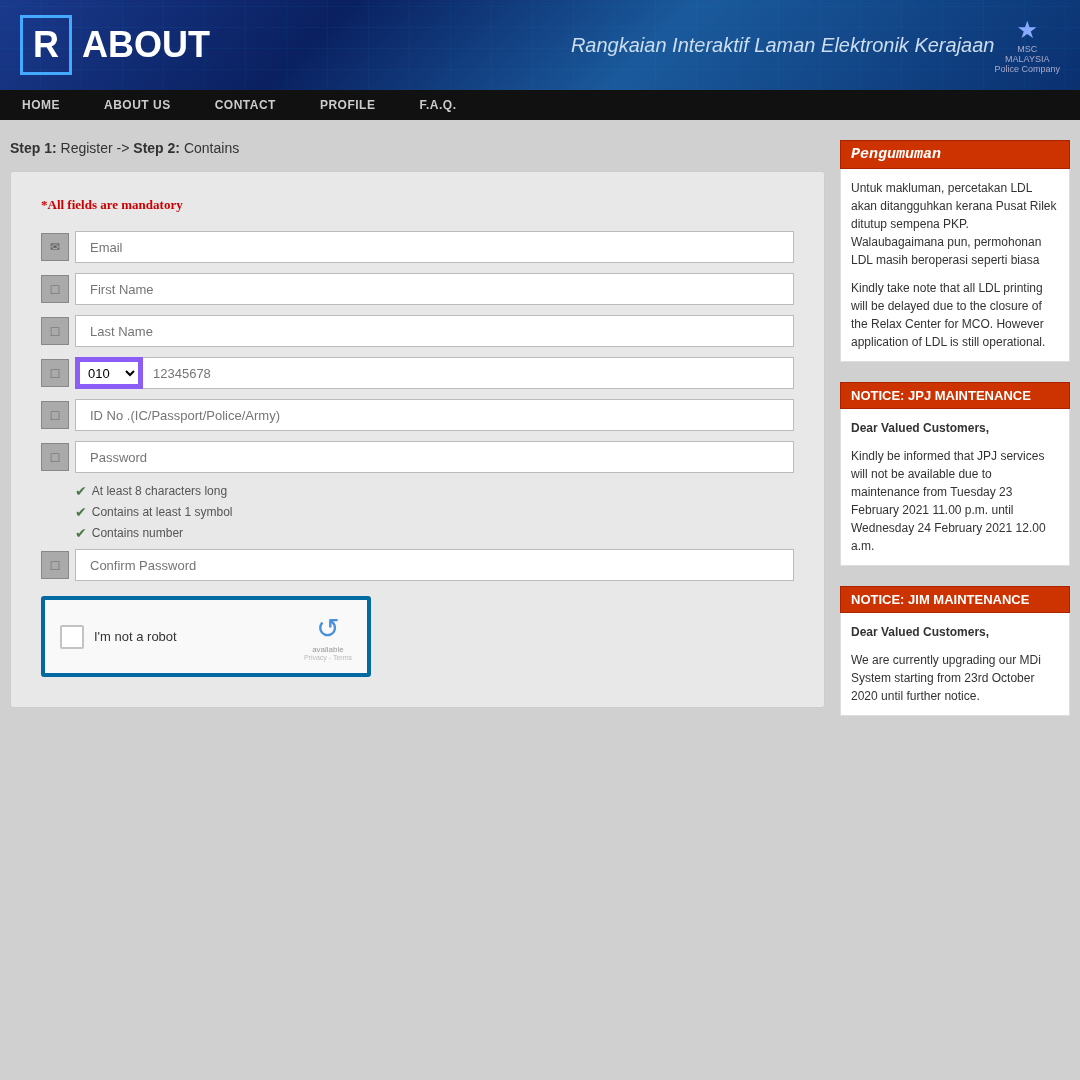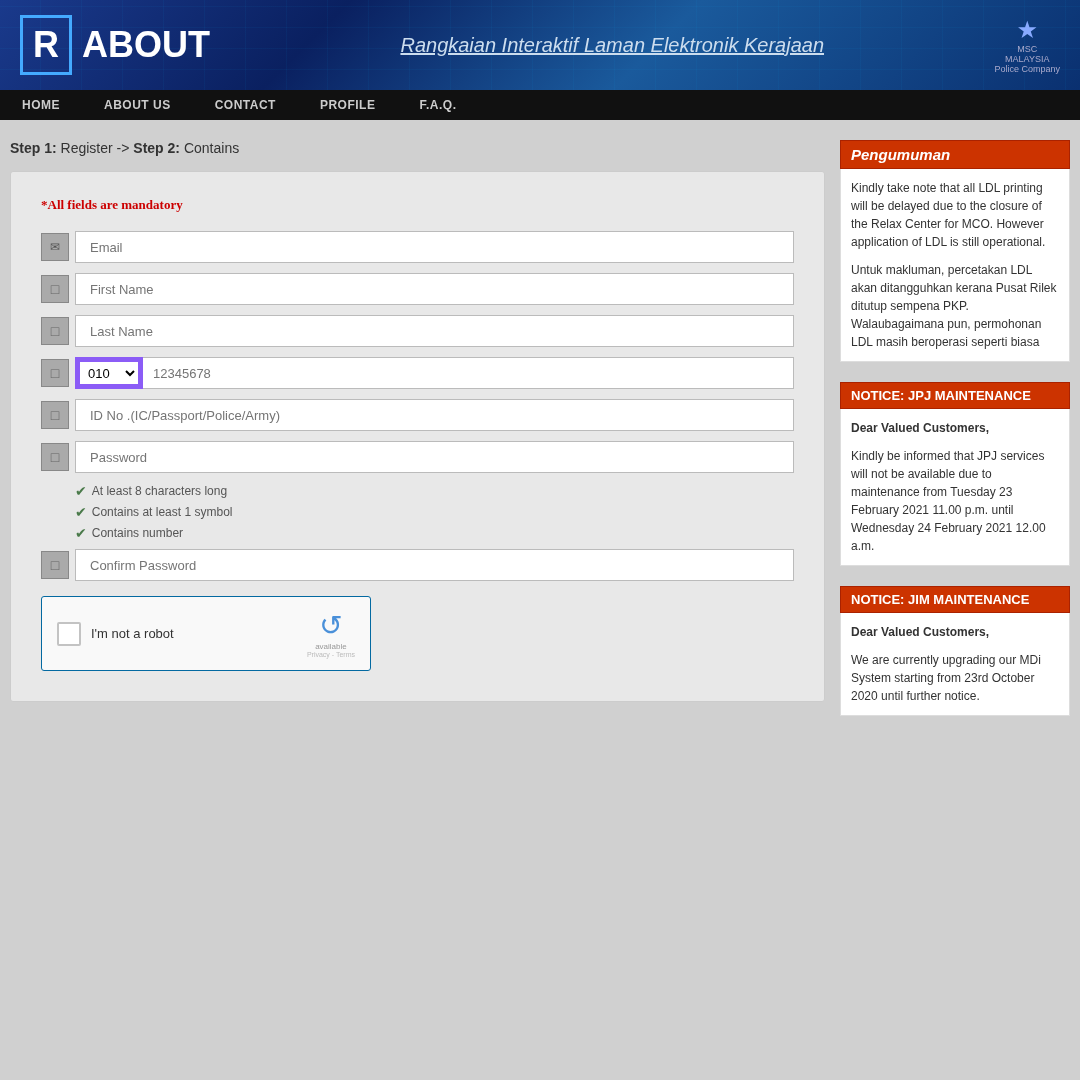--- a/index.html
+++ b/index.html
@@ -41,22 +41,21 @@
       font-family: Arial, sans-serif;
       z-index: 1;
       margin-right: 20px;
     }
     .header-tagline {
       font-size: 20px;
       color: #cde;
       font-style: italic;
       z-index: 1;
       flex: 1;
-      text-align: center;
-      text-decoration: underline;
+      text-align: right;
     }
     .msc-logo {
       z-index: 1;
       text-align: center;
     }
     .msc-logo .msc-text {
       font-size: 9px;
       color: #aac;
       display: block;
     }
@@ -191,21 +190,21 @@
     }
     .hint-check {
       color: #4a7a4a;
       margin-right: 5px;
       font-size: 14px;
     }
 
     
     .recaptcha-box {
       background: #f9f9f9;
-      border: 1px solid #0369a1;
+      border: 4px solid #0369a1;
       border-radius: 3px;
       padding: 12px 15px;
       display: flex;
       align-items: center;
       justify-content: space-between;
       margin-top: 15px;
       width: 330px;
     }
     .recaptcha-left {
       display: flex;
@@ -253,21 +252,21 @@
       background: #cc3300;
       color: white;
       font-weight: bold;
       font-size: 13px;
       padding: 5px 10px;
       border: 1px solid #aa2200;
     }
     .notice-header.pengumuman {
       background: #cc3300;
       font-style: italic;
-      font-family: Liberation Sans, sans-serif;
+      font-family: Liberation Mono, monospace;
       font-size: 15px;
     }
     .notice-content {
       background: white;
       padding: 10px;
       font-size: 12px;
       color: #333;
       line-height: 1.5;
       border: 1px solid #ddd;
       border-top: none;
@@ -394,22 +393,22 @@
       </div>
 
     </div>
   </div>
 
   <div class="right-panel">
 
     <div class="notice-box">
       <div class="notice-header pengumuman">Pengumuman</div>
       <div class="notice-content">
+        <p>Untuk makluman, percetakan LDL akan ditangguhkan kerana Pusat Rilek ditutup sempena PKP. Walaubagaimana pun, permohonan LDL masih beroperasi seperti biasa</p>
         <p>Kindly take note that all LDL printing will be delayed due to the closure of the Relax Center for MCO. However application of LDL is still operational.</p>
-        <p>Untuk makluman, percetakan LDL akan ditangguhkan kerana Pusat Rilek ditutup sempena PKP. Walaubagaimana pun, permohonan LDL masih beroperasi seperti biasa</p>
       </div>
     </div>
 
     <div class="notice-box">
       <div class="notice-header">NOTICE: JPJ MAINTENANCE</div>
       <div class="notice-content">
         <p class="bold-text">Dear Valued Customers,</p>
         <p>Kindly be informed that JPJ services will not be available due to maintenance from Tuesday 23 February 2021 11.00 p.m. until Wednesday 24 February 2021 12.00 a.m.</p>
       </div>
     </div>

